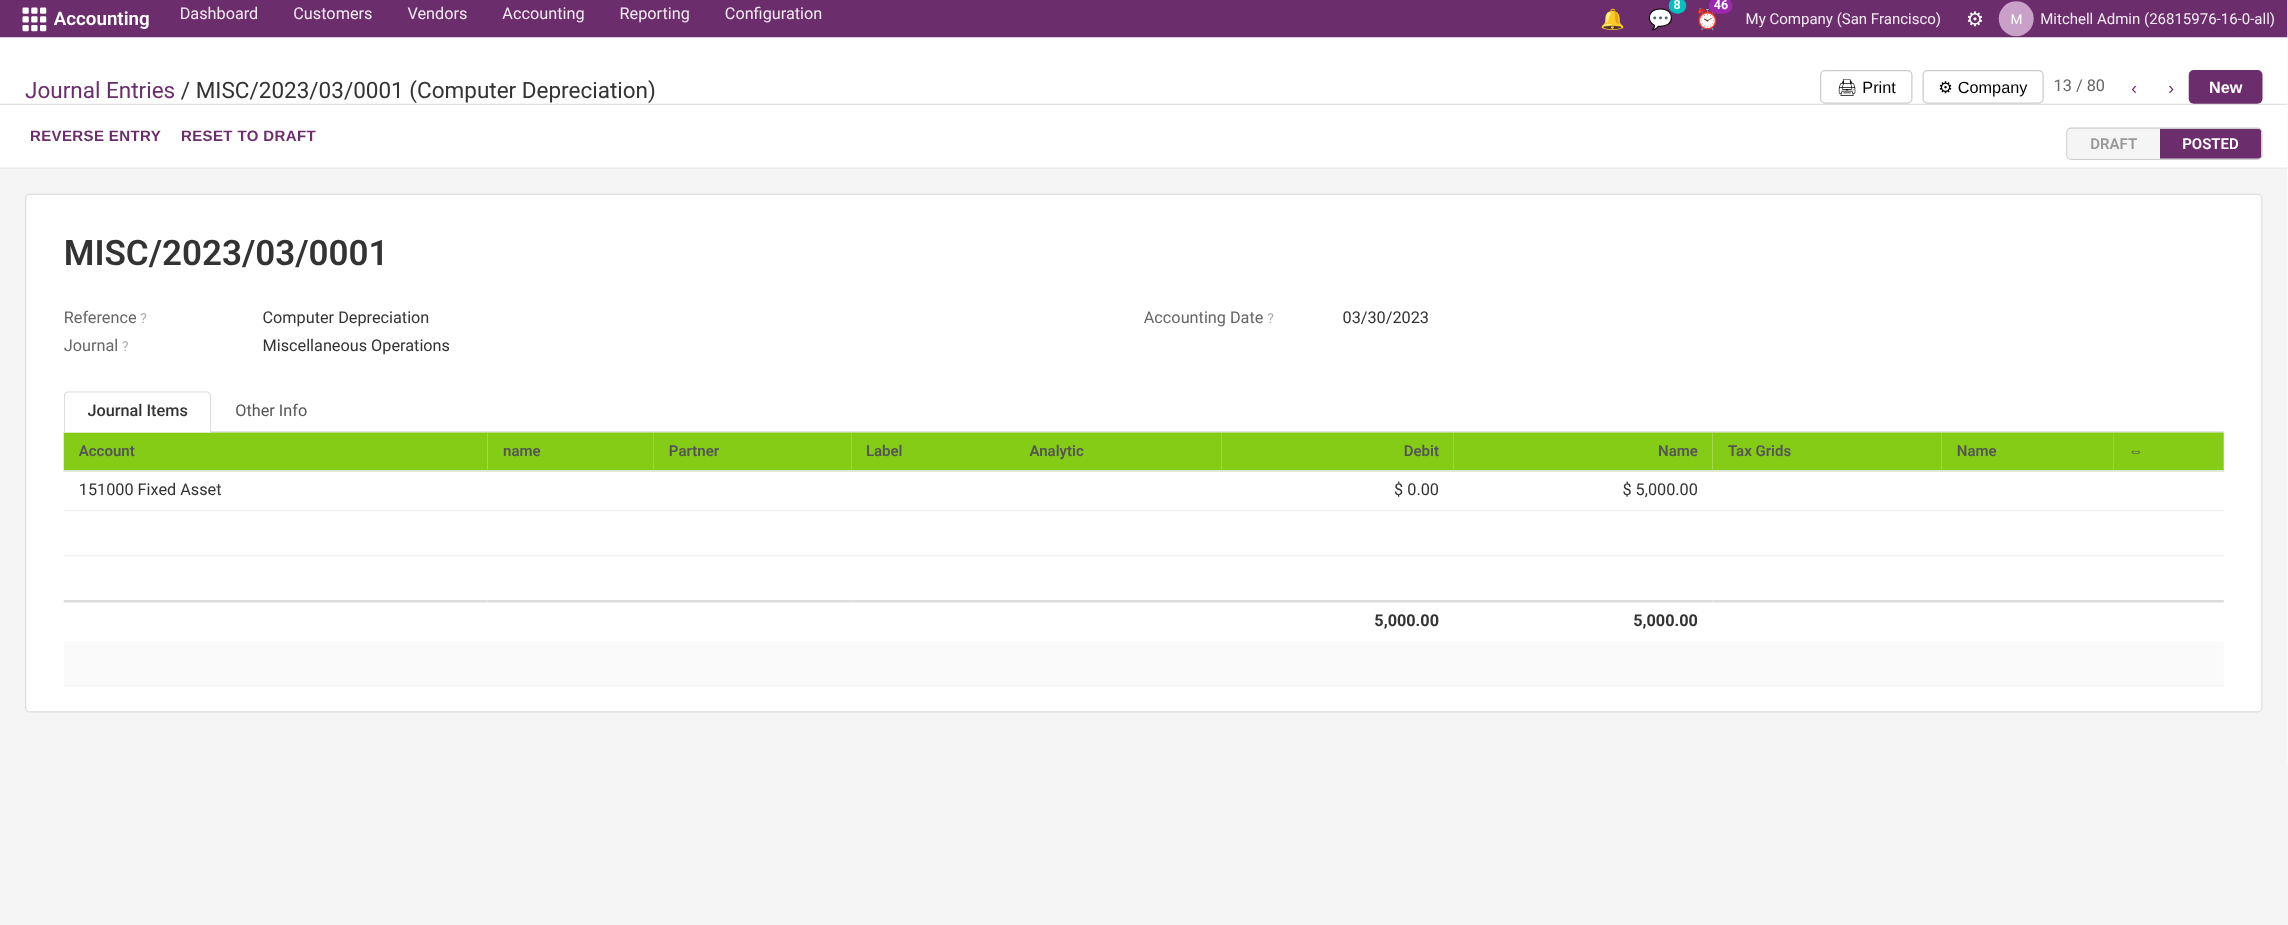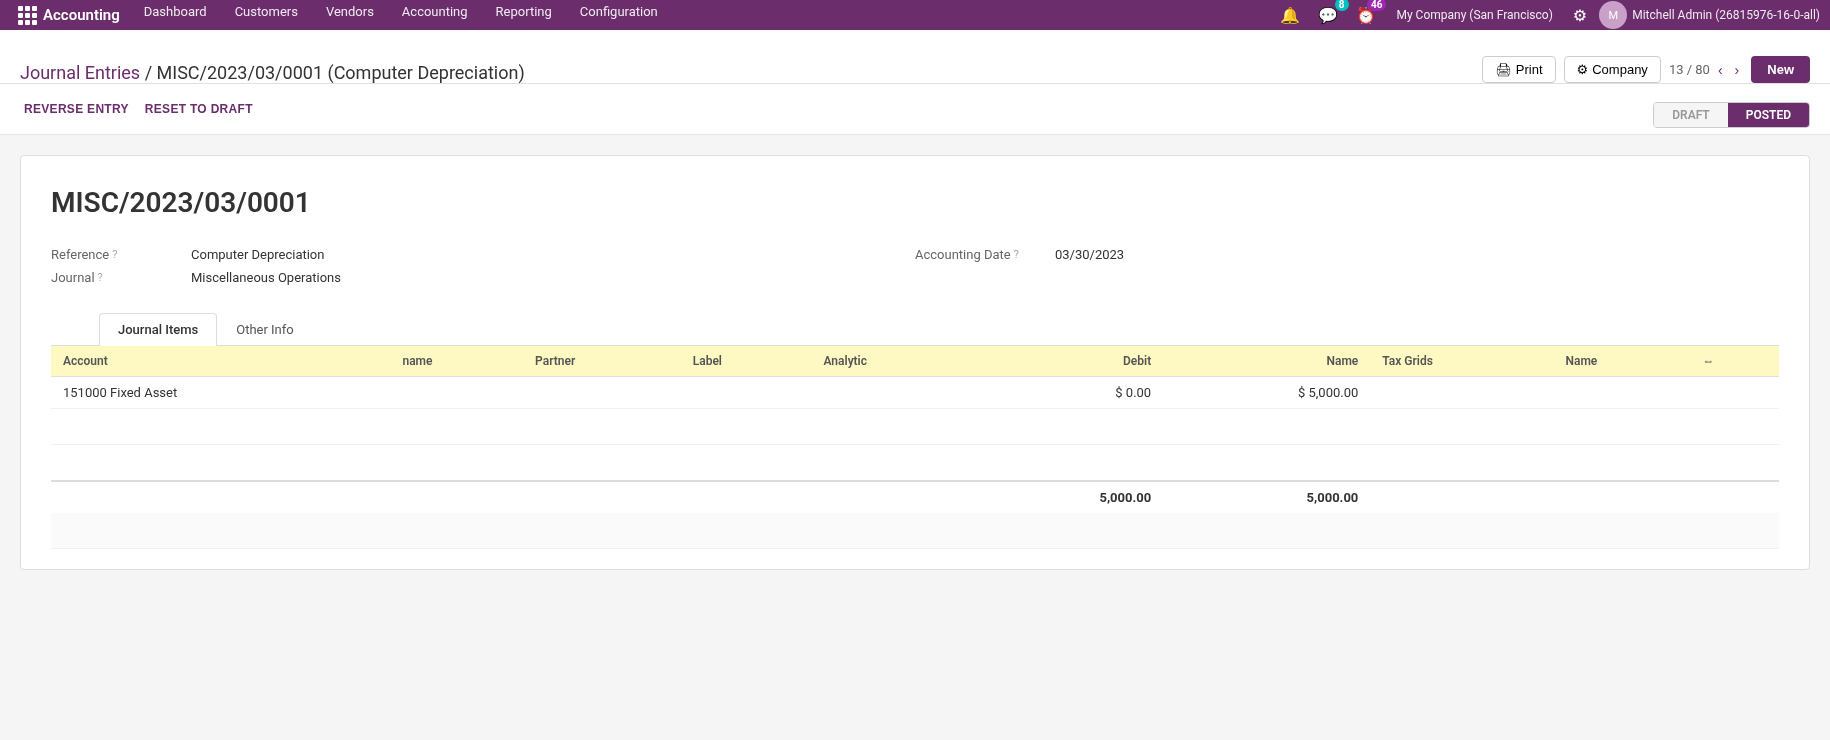--- a/index.html
+++ b/index.html
@@ -68,21 +68,21 @@
     .btn-new {
       background: #6b2d6b;
       color: white;
       border: none;
       border-radius: 4px;
       padding: 6px 16px;
       cursor: pointer;
       font-size: 13px;
       font-weight: 600;
     }
-    .pagination { display: flex; align-items: center; gap: 4px; font-size: 13px; color: #666; }
+    .pagination { display: flex; align-items: center; gap: 17px; font-size: 13px; color: #666; }
     .pagination button { background: none; border: none; cursor: pointer; color: #6b2d6b; font-size: 14px; padding: 2px 4px; }
     .pagination button:disabled { color: #ccc; cursor: default; }
 
     
     .action-bar {
       background: white;
       border-bottom: 1px solid #e8e8e8;
       display: flex;
       align-items: center;
       padding: 6px 20px;
@@ -150,20 +150,21 @@
       gap: 3px;
     }
     .field-label .help-icon {
       color: #aaa;
       font-size: 11px;
       cursor: help;
     }
     .field-value {
       color: #333;
       font-size: 13px;
+      margin-left: 19px;
     }
 
     
     .tabs {
       display: flex;
       border-bottom: 1px solid #ddd;
       margin-bottom: 0;
     }
     .tab {
       padding: 8px 18px;
@@ -173,31 +174,30 @@
       border-bottom: none;
       border-radius: 4px 4px 0 0;
       color: #555;
     }
     .tab.active {
       border-color: #ddd;
       background: white;
       color: #333;
       font-weight: 500;
       margin-bottom: -1px;
-      margin-left: 48px;
     }
 
     
     .journal-table {
       width: 100%;
       border-collapse: collapse;
       font-size: 13px;
     }
     .journal-table thead tr {
-      background: #fef9c3;
+      background: #84cc16;
     }
     .journal-table th {
       text-align: left;
       padding: 8px 12px;
       font-weight: 600;
       color: #555;
       border-bottom: 1px solid #e0e0e0;
       font-size: 12px;
     }
     .journal-table td {

